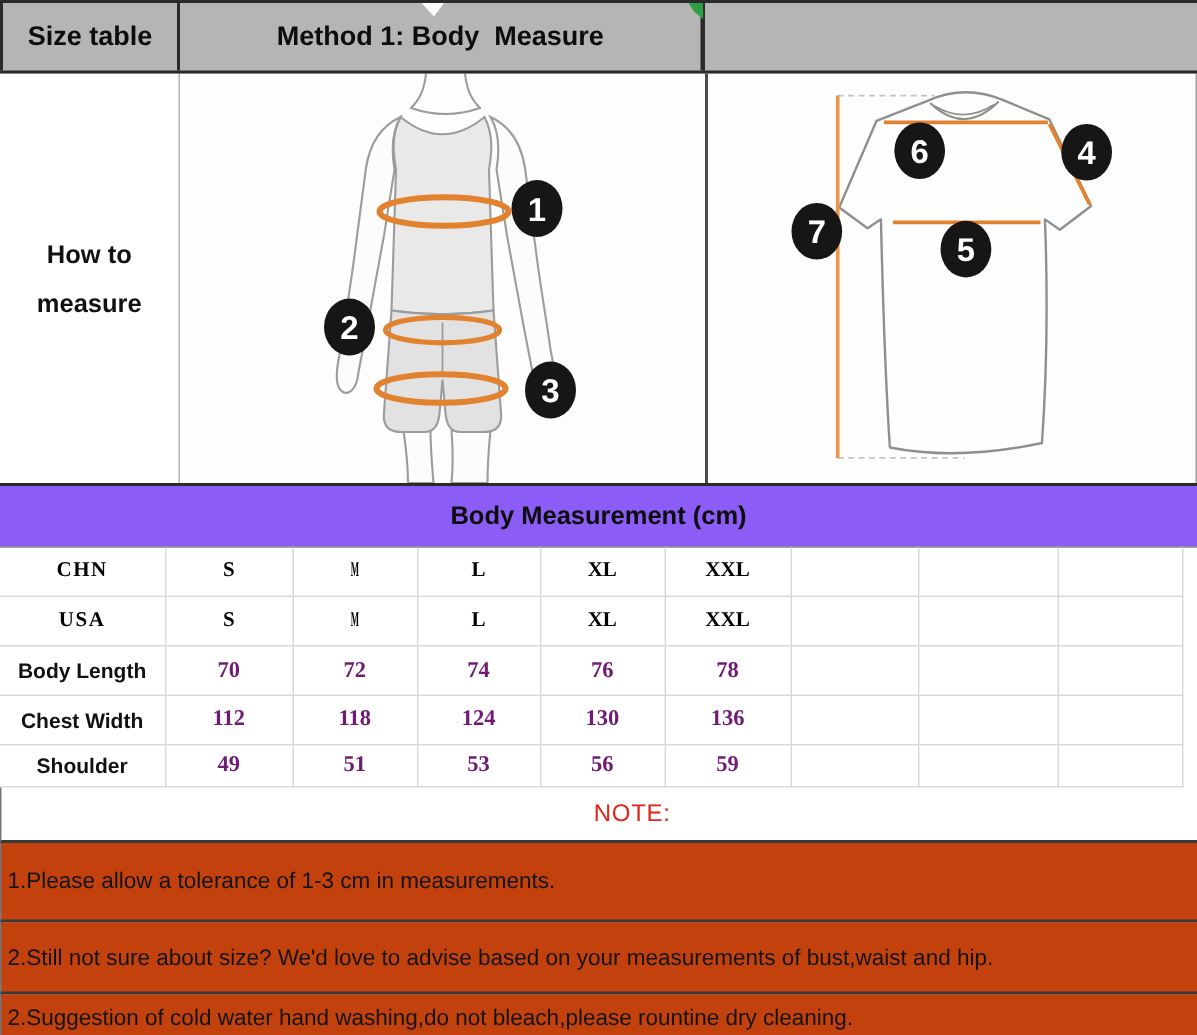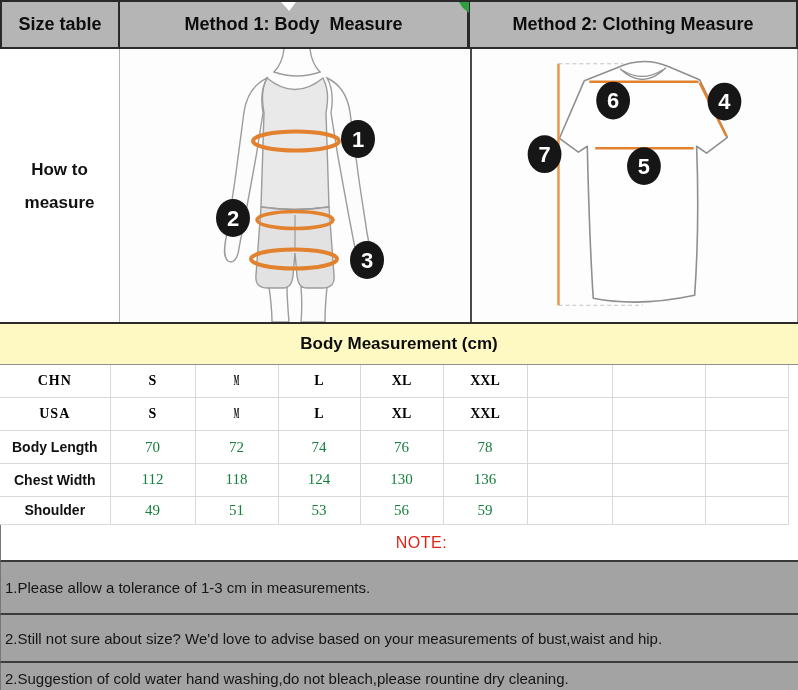--- a/index.html
+++ b/index.html
@@ -25,54 +25,53 @@
   .how-cell { width:120px; border-right:1px solid #b5b5b5; display:flex; align-items:center;
               justify-content:center; text-align:center; font-weight:bold; font-size:17px;
               line-height:33px; color:#111; padding:0 21px; }
   .body-panel { width:350px; background:#fdfdfd; }
   .cloth-panel { width:328px; background:#fdfdfd; border-left:2px solid #4a4a4a;
                  border-right:1px solid #9e9e9e; }
   svg text.badge-num { font-family:"Liberation Sans", sans-serif; font-weight:bold;
                        font-size:22px; fill:#ffffff; text-anchor:middle; }
 
   
-  .measure-bar { height:43px; background:#fef9c3; border-top:2px solid #2a2a2a;
+  .measure-bar { height:43px; background:#8b5cf6; border-top:2px solid #2a2a2a;
                  border-bottom:1px solid #8f8f8f; display:flex; align-items:center;
                  justify-content:center; font-weight:bold; font-size:17px; color:#0d0d0d; }
 
   
   table.size { border-collapse:collapse; width:788px; table-layout:fixed; height:160px; }
   table.size td { border:1px solid #d9d9d9; text-align:center; vertical-align:middle; overflow:hidden; }
   table.size tr td:first-child { border-left:none; }
   table.size tr:first-child td { border-top:none; }
   td.lab-serif { font-family:"Liberation Serif", serif; font-weight:bold; font-size:14px; letter-spacing:1px; }
   td.lab-sans  { font-family:"Liberation Sans", sans-serif; font-weight:bold; font-size:14px; color:#111; }
   td.val-b { font-family:"Liberation Serif", serif; font-weight:bold; font-size:14px; }
-  td.val   { font-family:"Liberation Serif", serif; font-weight:normal; font-size:15px; color:#15803d; }
+  td.val   { font-family:"Liberation Serif", serif; font-weight:bold; font-size:15px; color:#701a75; }
   .m-cond { display:inline-block; transform:scaleX(0.42); font-weight:900; }
 
   
   .note-head { height:37px; border-bottom:2px solid #3a3a3a; border-left:1px solid #777;
                display:flex; align-items:center; }
   .note-head span { width:100%; padding-left:44px; text-align:center;
                     color:#e02418; font-size:16px; letter-spacing:0.5px; }
   .note-item { display:flex; align-items:center; padding-left:4px; font-size:15px;
                color:#151515; border-bottom:2px solid #3a3a3a; border-left:1px solid #777;
-               background:#a3a3a3; }
+               background:#c2410c; }
   .n1 { height:53px; } .n2 { height:48px; } .n3 { height:32px; }
 </style>
 </head>
 <body>
 
 <div class="page">
 
   <div class="header-row">
     <div class="hcell h-size">Size table</div>
     <div class="hcell h-m1">Method 1: Body  Measure</div>
-    <div class="hcell h-m2">Method 2: Clothing Measure</div>
     <div class="head-notch"></div>
     <div class="green-mark"></div>
   </div>
 
   <div class="diagram-row">
     <div class="how-cell">How to measure</div>
 
     <div class="body-panel">
       <svg viewBox="0 0 350 273" width="350" height="273">
 

